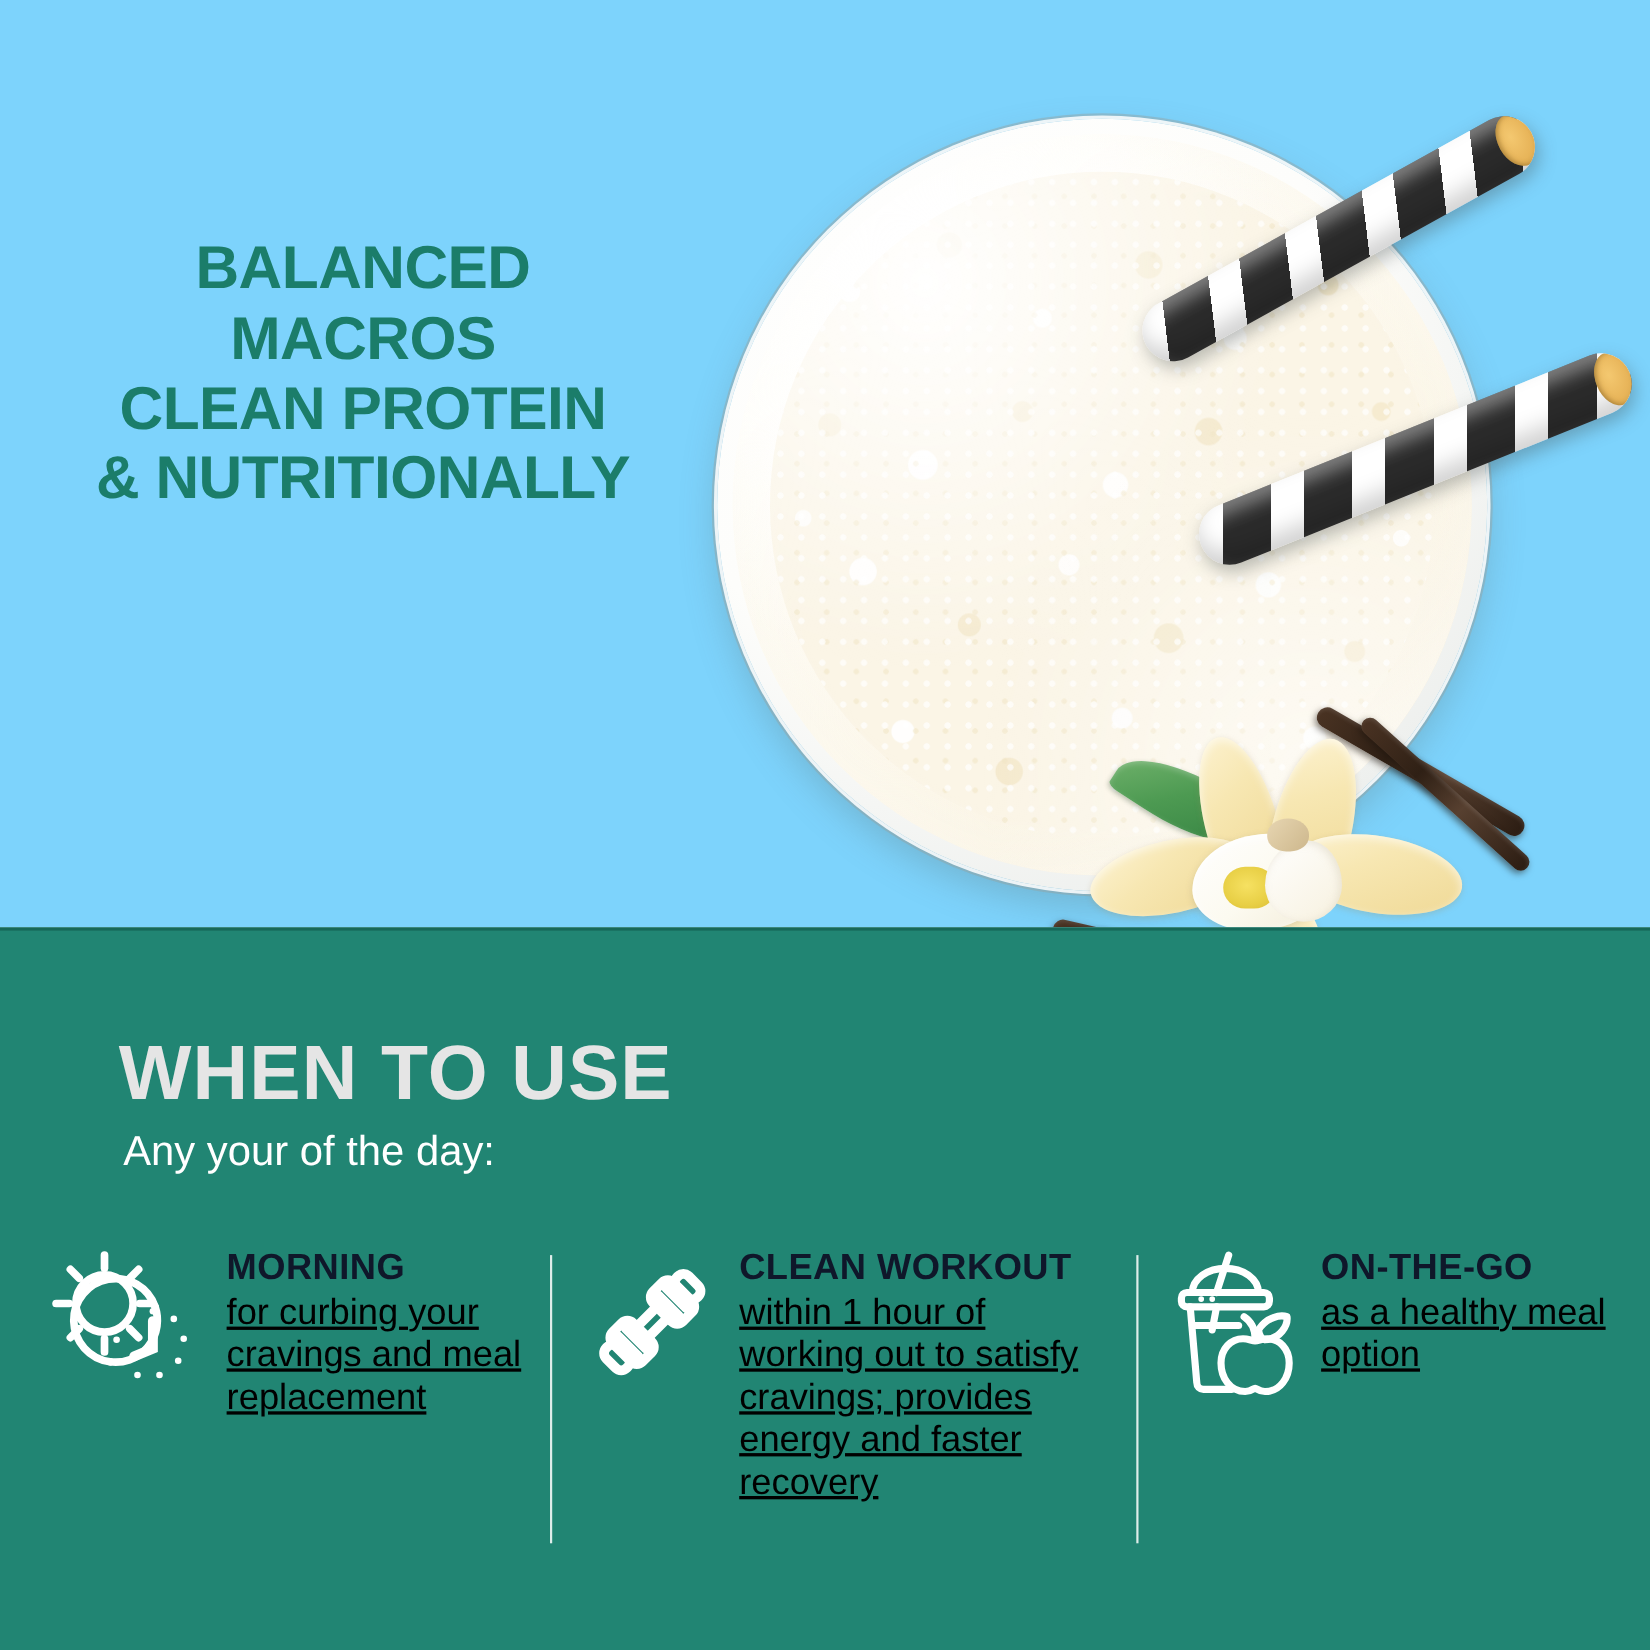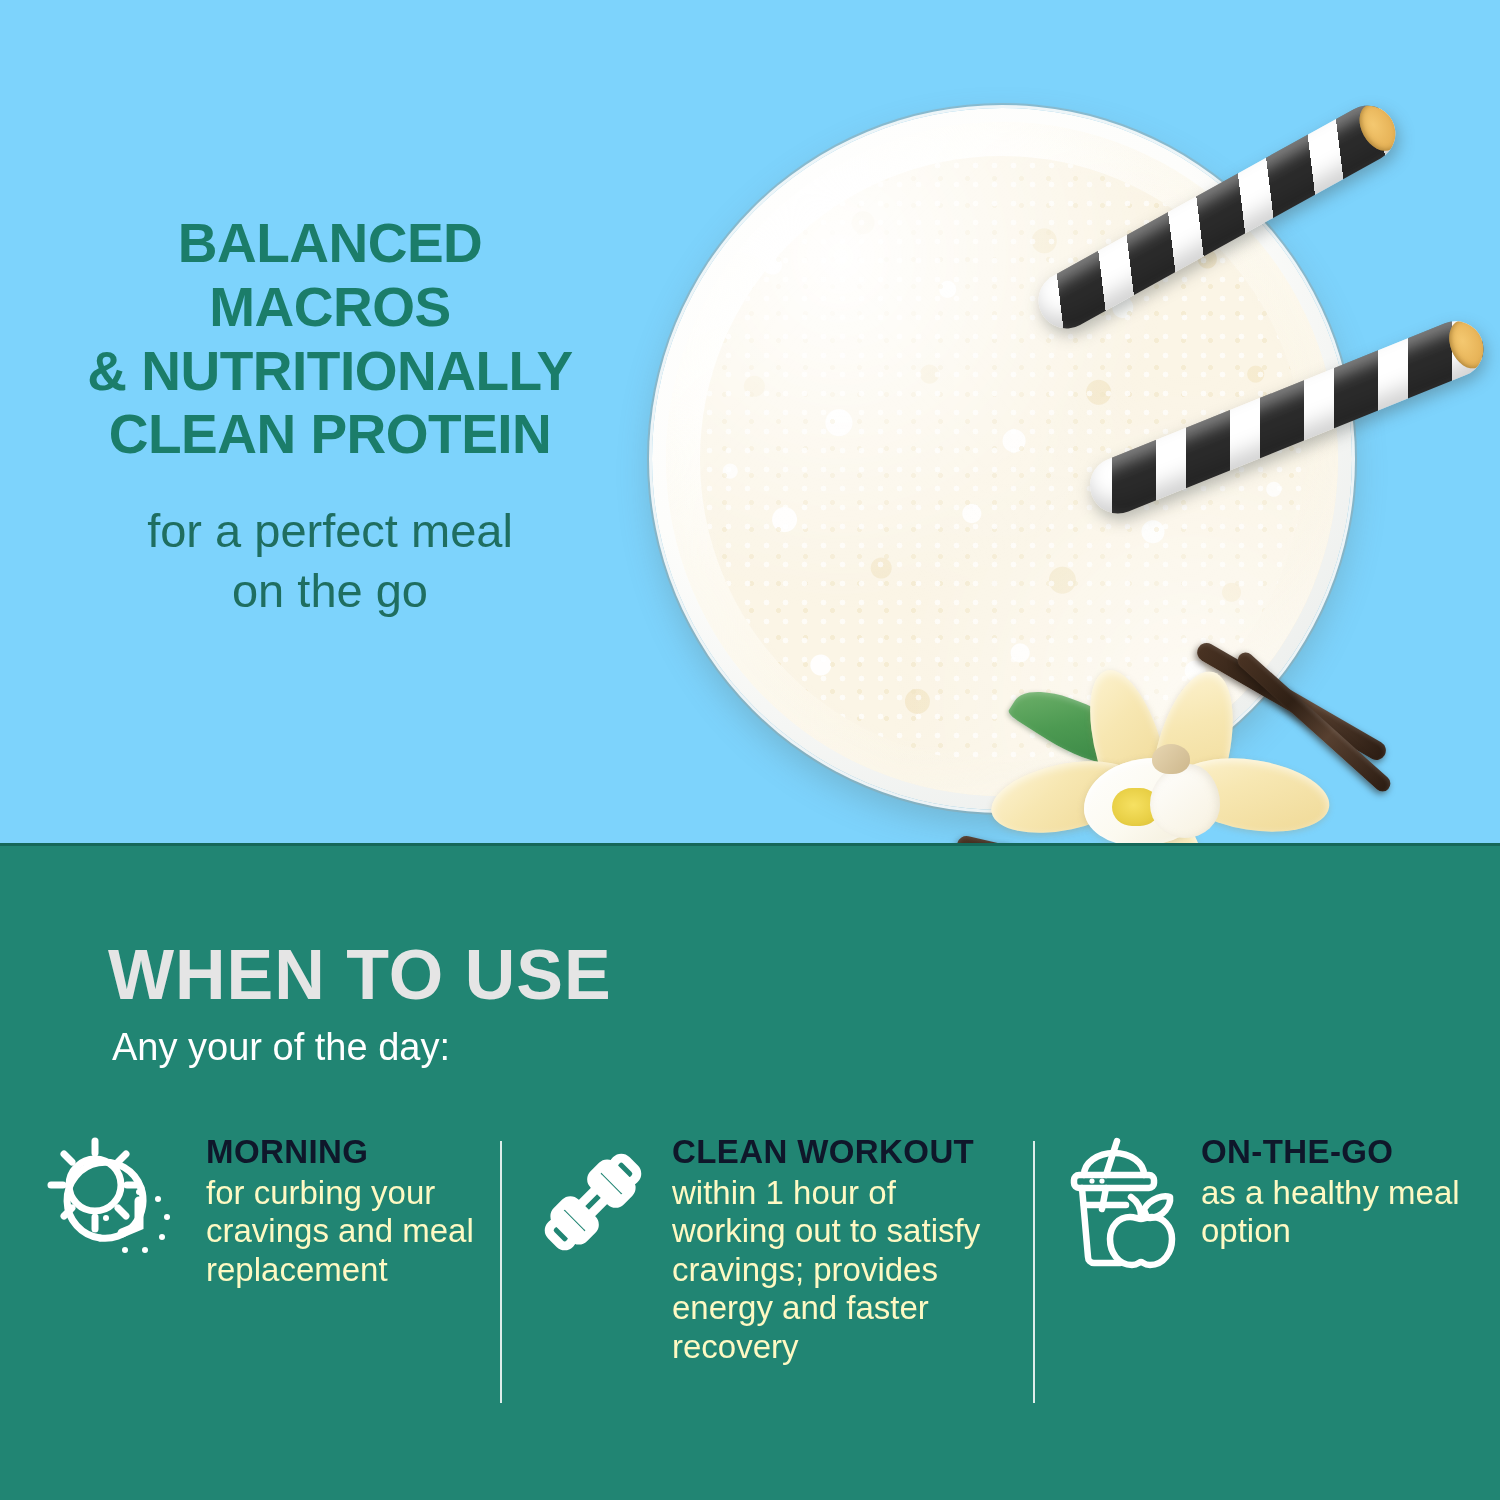--- a/index.html
+++ b/index.html
@@ -225,45 +225,41 @@
   #col-postwork  { left:528px;  width:470px; }
   #col-onthego   { left:1062px; width:400px; }
 
   .usage-icon{ flex:0 0 auto; margin-top:4px; }
   .usage-text{ padding-top:2px; }
   .usage-title{
     color:#0f172a; font-size:33px; font-weight:bold; letter-spacing:.4px;
     line-height:1.05; margin-bottom:4px; white-space:nowrap;
   }
   .usage-desc{
-    color:#fef9c3; font-size:33px; font-weight:400; line-height:1.17;
+    color:#000000; font-size:33px; font-weight:400; line-height:1.17;text-decoration:underline;
   }
 
   .col-divider{
     position:absolute; top:8px; width:2px; height:262px;
     background:rgba(255,255,255,.85);
   }
   #divider-1{ left:500px; }
   #divider-2{ left:1033px; }
 </style>
 </head>
 <body>
 
 <div id="top-panel">
 
   <div id="headline-block">
     <div id="headline">
       <span class="hl-line">BALANCED</span>
       <span class="hl-line">MACROS</span>
+      <span class="hl-line">CLEAN PROTEIN</span>
       <span class="hl-line">&amp; NUTRITIONALLY</span>
-      <span class="hl-line">CLEAN PROTEIN</span>
-    </div>
-    <div id="subheadline">
-      <span class="sub-line">for a perfect meal</span>
-      <span class="sub-line">on the go</span>
     </div>
   </div>
 
   <div id="smoothie-photo">
     <div id="glass-rim"></div>
     <div id="glass-inner">
       <div id="foam"></div>
       <div id="foam-fine"></div>
       <div id="foam-sheen"></div>
     </div>

